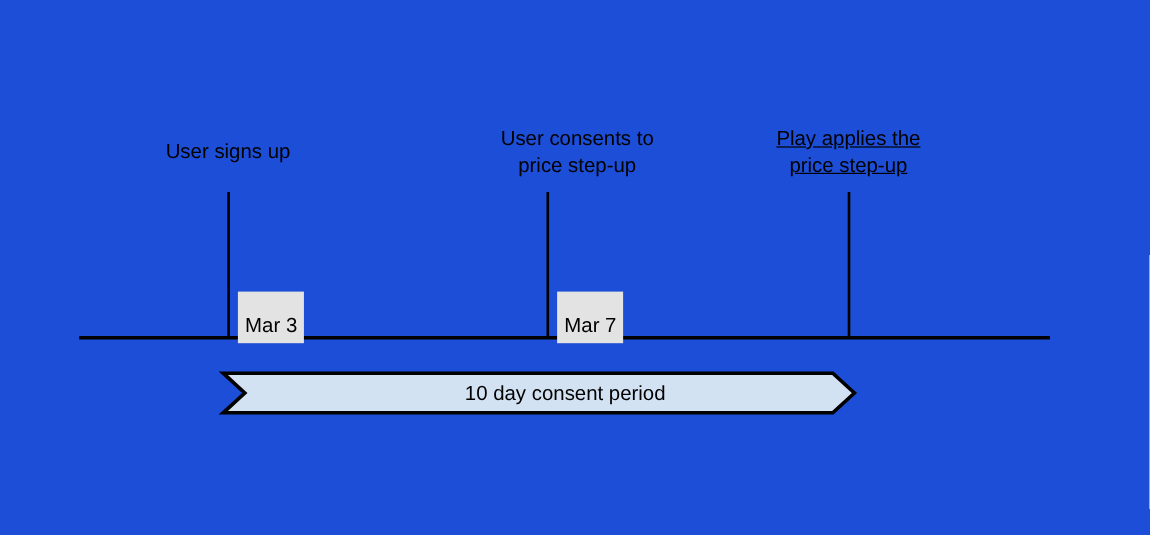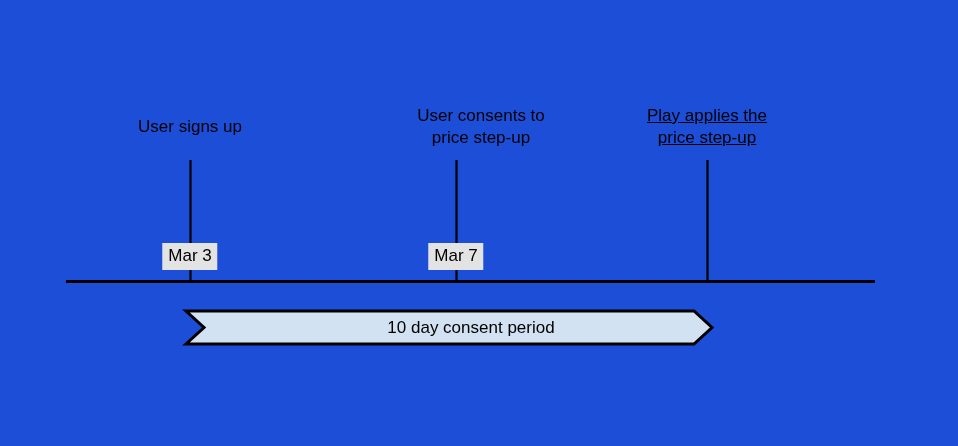--- a/index.html
+++ b/index.html
@@ -38,22 +38,23 @@
   .event-caption .cap-line {
     display: block;
   }
   .date-chip {
     position: absolute;
     transform: translateX(-50%);
     background: #e3e3e3;
     color: #000000;
     font-size: 17px;
     line-height: 22px;
-    padding: 2px 6px 3px 6px;
+    padding: 18px 6px 3px 6px;
     white-space: nowrap;
+    margin-left: 36px;
   }
   .banner-label {
     position: absolute;
     transform: translate(-50%, -50%);
     font-size: 17px;
     line-height: 20px;
     color: #000000;
     white-space: nowrap;
     text-align: center;
   }

